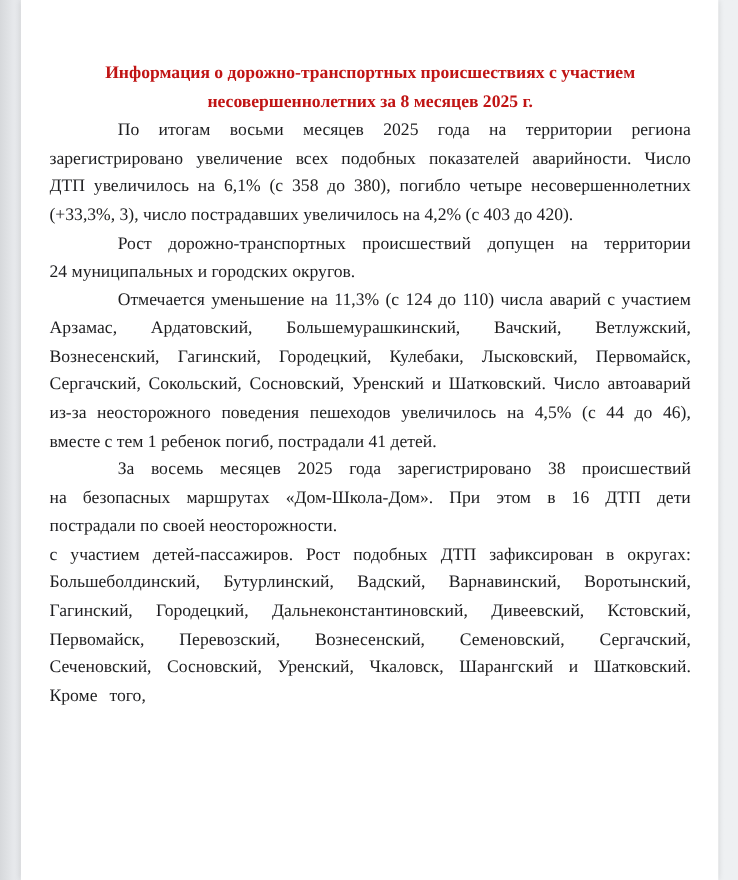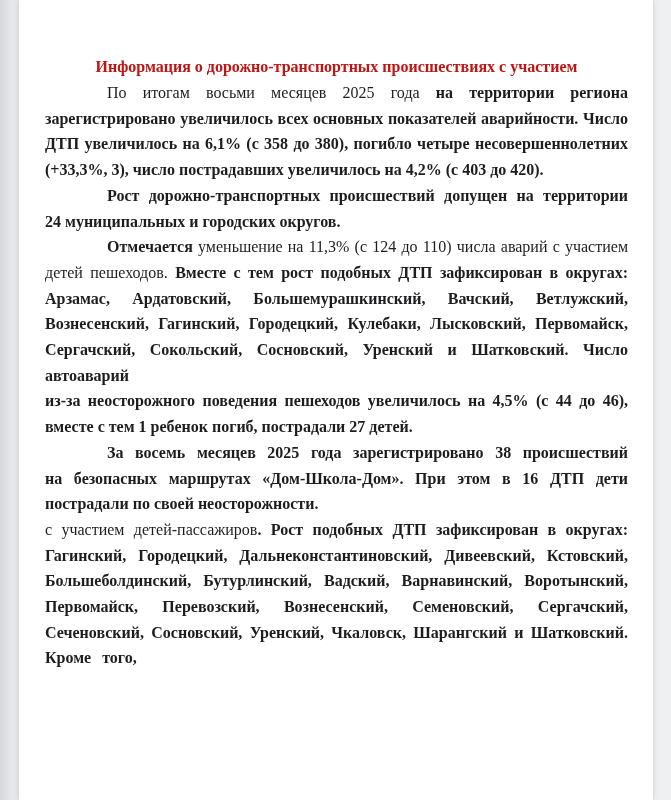--- a/index.html
+++ b/index.html
@@ -18,59 +18,59 @@
   }
   .title{text-align:center;font-weight:bold;line-height:26px;margin:0 0 0 0}
   .title-line{white-space:nowrap}
   .doc-body{margin-top:0}
   .line{
     text-align:justify;text-align-last:justify;
     overflow:hidden;
   }
   .line.last{text-align-last:left}
   .line.indent{text-indent:62px}
-  .run{font-weight:bold}
+  .run{font-weight:normal}
   .run.bold{font-weight:normal}
 </style>
 </head>
 <body>
 
 <div class="frame">
   <div class="page" style="color: rgb(29, 29, 31);">
     <div class="title" style="color: rgb(192, 20, 20);">
       <div class="title-line">Информация о дорожно-транспортных происшествиях с участием</div>
+      <div class="title-line">несовершеннолетних за 8 месяцев 2025 г.</div>
     </div>
     <div class="doc-body" id="doc-body">
         <div class="paragraph">
           <div class="line indent"><span class="run bold">По итогам восьми месяцев 2025 года</span><span class="run"> на территории региона</span></div>
-          <div class="line"><span class="run">зарегистрировано увеличилось всех основных показателей аварийности. Число</span></div>
+          <div class="line"><span class="run">зарегистрировано увеличение всех подобных показателей аварийности. Число</span></div>
           <div class="line"><span class="run">ДТП увеличилось на 6,1% (с 358 до 380), погибло четыре несовершеннолетних</span></div>
           <div class="line last"><span class="run">(+33,3%, 3), число пострадавших увеличилось на 4,2% (с 403 до 420).</span></div>
         </div>
         <div class="paragraph">
           <div class="line indent"><span class="run">Рост дорожно-транспортных происшествий допущен на территории</span></div>
           <div class="line last"><span class="run">24 муниципальных и городских округов.</span></div>
         </div>
         <div class="paragraph">
           <div class="line indent"><span class="run">Отмечается </span><span class="run bold">уменьшение на 11,3% (с 124 до 110) числа аварий с участием</span></div>
-          <div class="line"><span class="run bold">детей пешеходов.</span><span class="run"> Вместе с тем рост подобных ДТП зафиксирован в округах:</span></div>
           <div class="line"><span class="run">Арзамас, Ардатовский, Большемурашкинский, Вачский, Ветлужский,</span></div>
           <div class="line"><span class="run">Вознесенский, Гагинский, Городецкий, Кулебаки, Лысковский, Первомайск,</span></div>
           <div class="line"><span class="run">Сергачский, Сокольский, Сосновский, Уренский и Шатковский. Число автоаварий</span></div>
           <div class="line"><span class="run">из-за неосторожного поведения пешеходов увеличилось на 4,5% (с 44 до 46),</span></div>
-          <div class="line last"><span class="run">вместе с тем 1 ребенок погиб, пострадали 27 детей.</span></div>
+          <div class="line last"><span class="run">вместе с тем 1 ребенок погиб, пострадали 41 детей.</span></div>
         </div>
         <div class="paragraph">
           <div class="line indent"><span class="run">За восемь месяцев 2025 года зарегистрировано 38 происшествий</span></div>
           <div class="line"><span class="run">на безопасных маршрутах «Дом-Школа-Дом». При этом в 16 ДТП дети</span></div>
           <div class="line last"><span class="run">пострадали по своей неосторожности.</span></div>
         </div>
         <div class="paragraph">
           <div class="line"><span class="run bold">с участием детей-пассажиров</span><span class="run">. Рост подобных ДТП зафиксирован в округах:</span></div>
+          <div class="line"><span class="run">Большеболдинский, Бутурлинский, Вадский, Варнавинский, Воротынский,</span></div>
           <div class="line"><span class="run">Гагинский, Городецкий, Дальнеконстантиновский, Дивеевский, Кстовский,</span></div>
-          <div class="line"><span class="run">Большеболдинский, Бутурлинский, Вадский, Варнавинский, Воротынский,</span></div>
           <div class="line"><span class="run">Первомайск, Перевозский, Вознесенский, Семеновский, Сергачский,</span></div>
           <div class="line"><span class="run">Сеченовский, Сосновский, Уренский, Чкаловск, Шарангский и Шатковский.</span></div>
           <div class="line last" style="word-spacing: 7px;"><span class="run">Кроме того,</span></div>
         </div>
       </div>
   </div>
 </div>
 
 </body></html>

